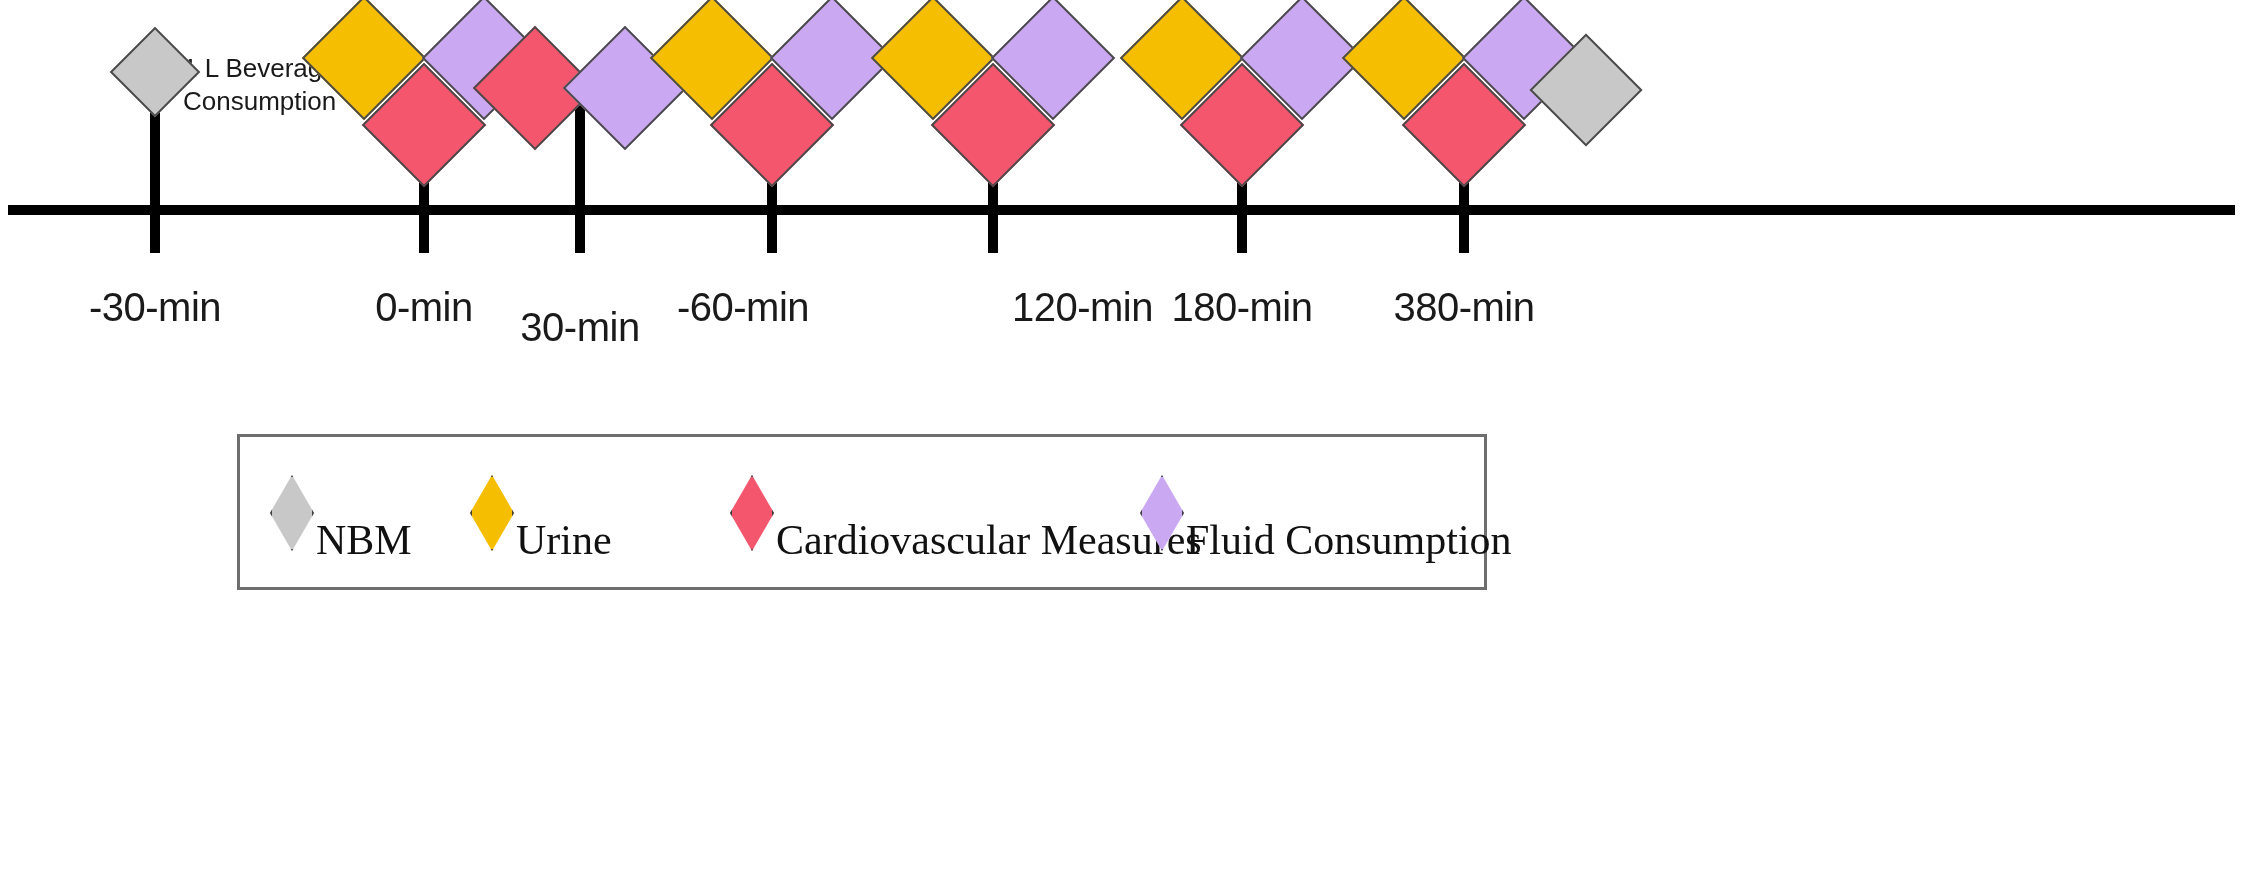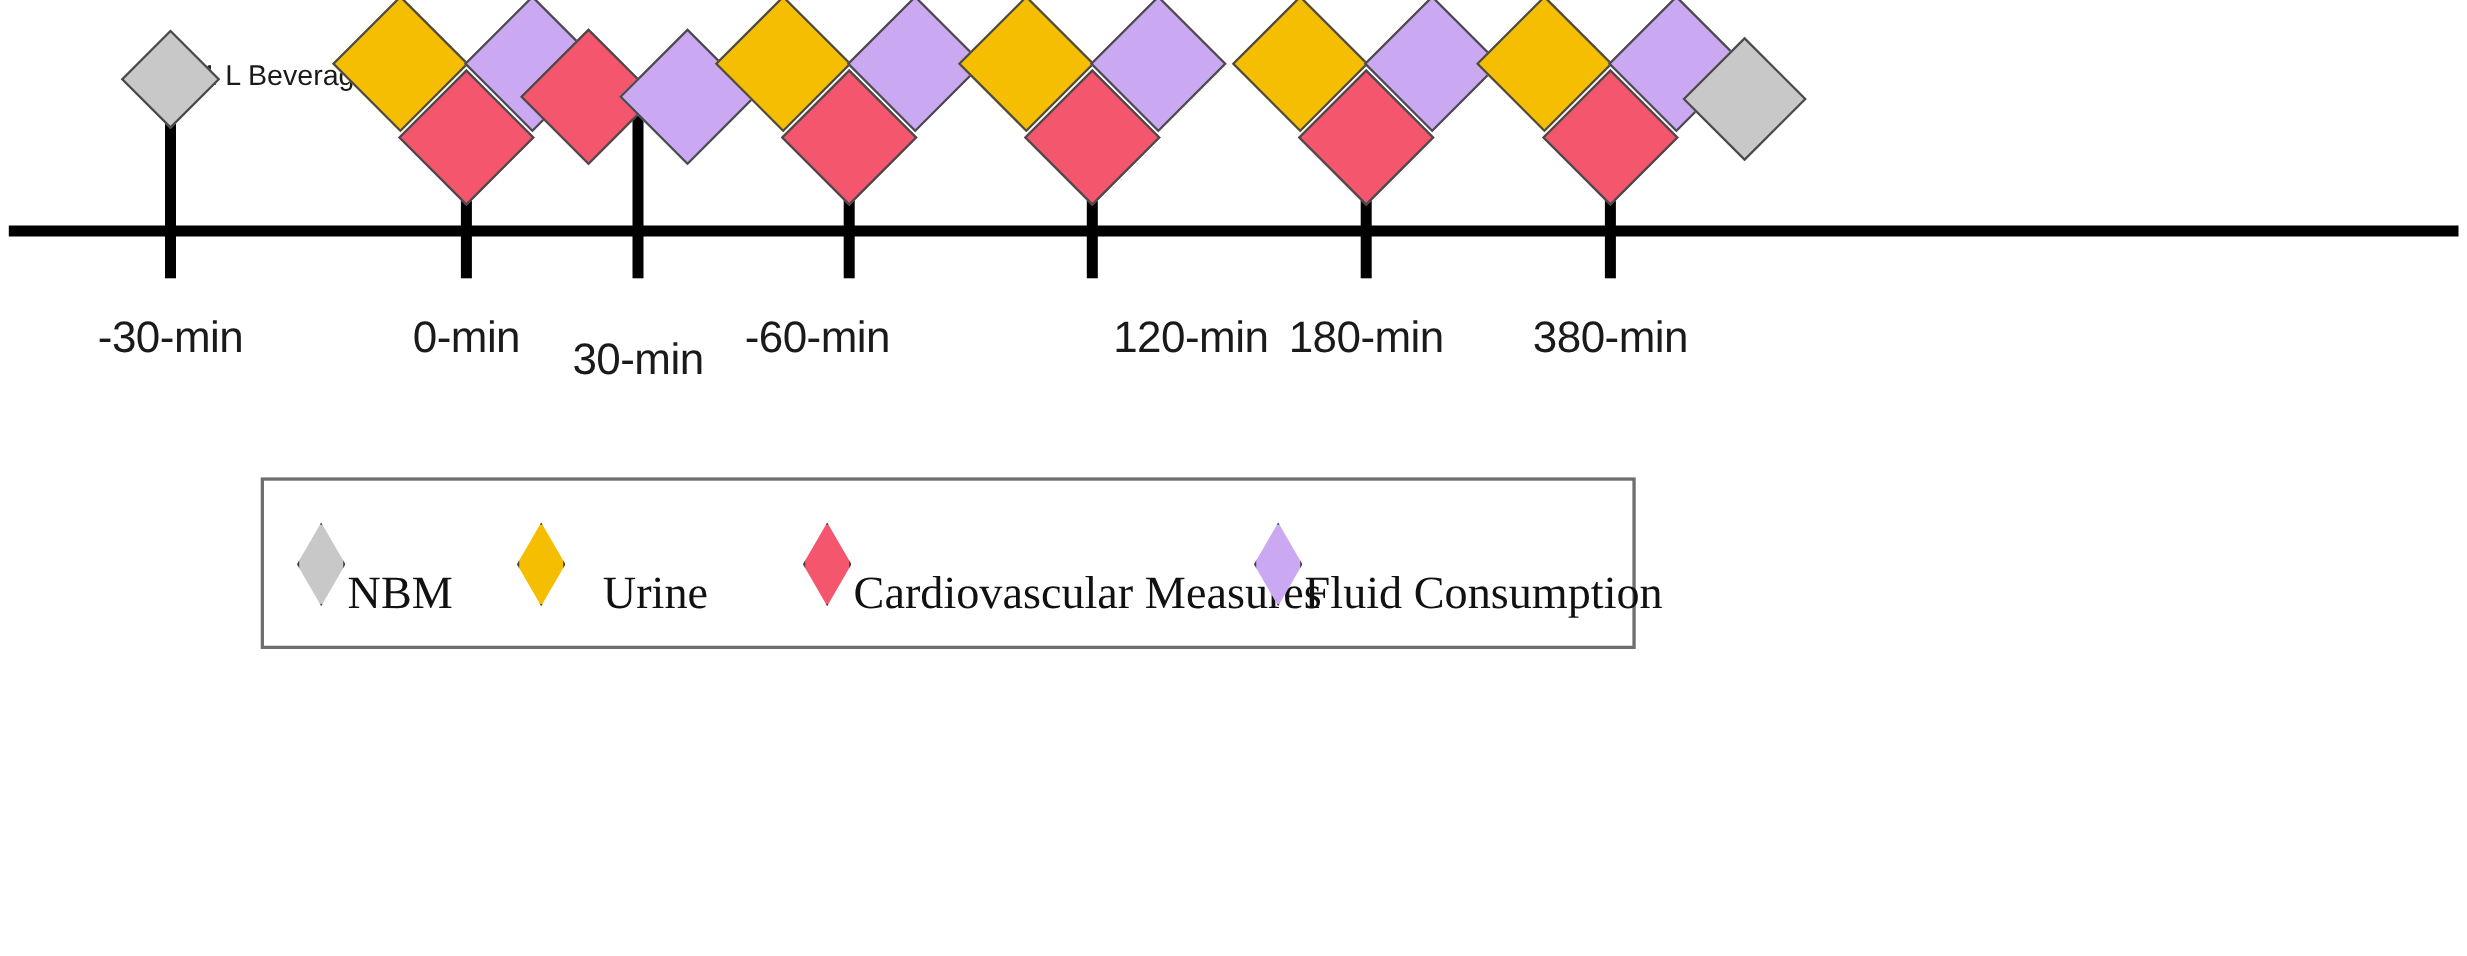--- a/index.html
+++ b/index.html
@@ -105,20 +105,21 @@
     top: 10px;
   }
 </style>
 </head>
 <body>
 
 <div id="stage">
 
   <div class="annotation">
     <div>1 L Beverage</div>
+    <div>Consumption</div>
   </div>
 
   <div class="axis-line"></div>
 
   <div id="ticks-layer">
       <div class="tick" style="left: 150px; top: 72px; height: 181px;"></div>
       <div class="tick" style="left: 419px; top: 125px; height: 128px;"></div>
       <div class="tick" style="left: 575px; top: 88px; height: 165px;"></div>
       <div class="tick" style="left: 767px; top: 125px; height: 128px;"></div>
       <div class="tick" style="left: 988px; top: 125px; height: 128px;"></div>
@@ -155,21 +156,21 @@
       <div class="tick-label" style="left: 1082px; width: 320px;">180-min</div>
       <div class="tick-label" style="left: 1304px; width: 320px;">380-min</div>
     </div>
 
   <div class="legend-box">
     <div id="legend-layer">
         <div class="legend-item" style="left: 30px; top: 38px;">
           <span class="legend-swatch" style="background: rgb(200, 200, 200);"></span>
           <span class="legend-label">NBM</span>
         </div>
-        <div class="legend-item" style="left: 230px; top: 38px; gap: 32px;">
+        <div class="legend-item" style="left: 230px; top: 38px;">
           <span class="legend-swatch" style="background: rgb(245, 190, 0);"></span>
           <span class="legend-label">Urine</span>
         </div>
         <div class="legend-item" style="left: 490px; top: 38px;">
           <span class="legend-swatch" style="background: rgb(244, 86, 110);"></span>
           <span class="legend-label">Cardiovascular Measures</span>
         </div>
         <div class="legend-item" style="left: 900px; top: 38px;">
           <span class="legend-swatch" style="background: rgb(203, 168, 242);"></span>
           <span class="legend-label">Fluid Consumption</span>

